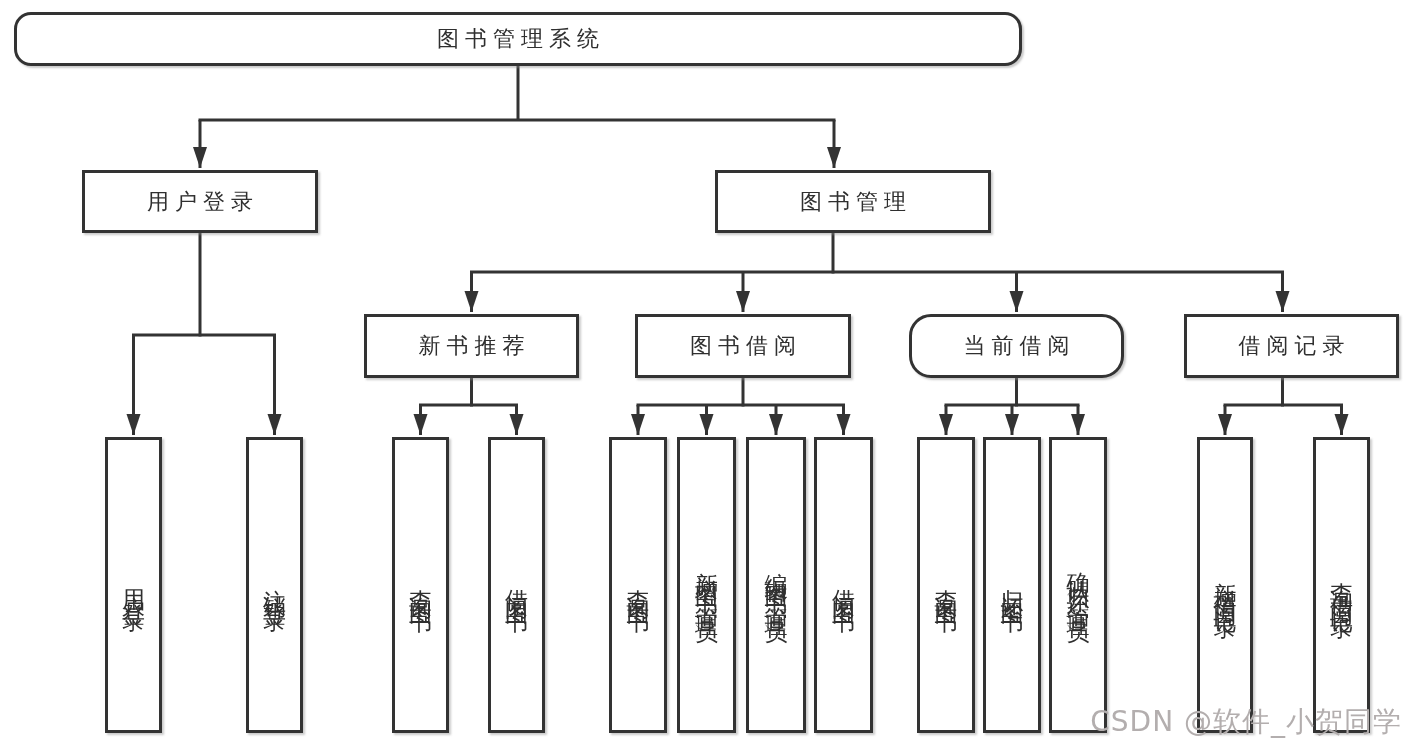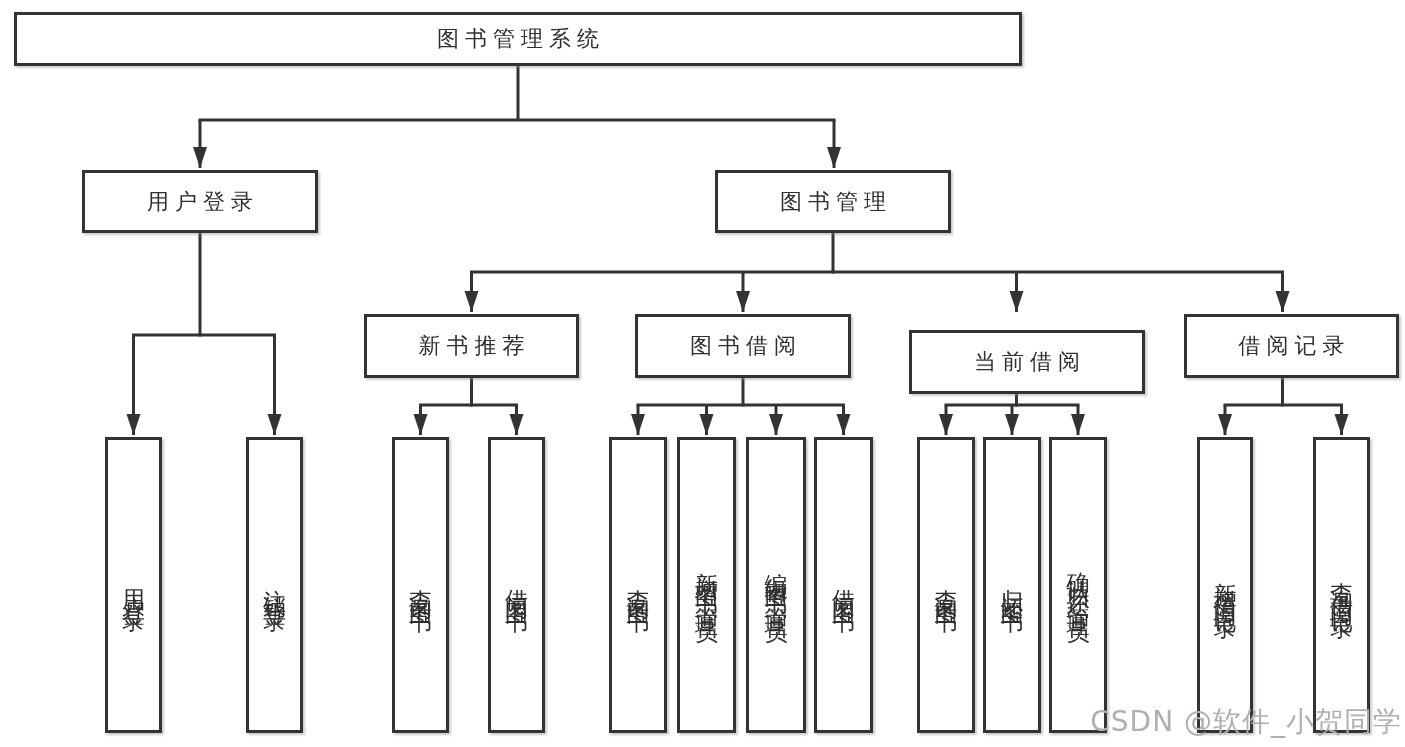--- a/index.html
+++ b/index.html
@@ -106,38 +106,38 @@
     <line x1="946" y1="405" x2="946" y2="435" marker-end="url(#arrow)"></line>
     <line x1="1012" y1="405" x2="1012" y2="435" marker-end="url(#arrow)"></line>
     <line x1="1078" y1="405" x2="1078" y2="435" marker-end="url(#arrow)"></line>
 
     <line x1="1282.5" y1="378" x2="1282.5" y2="406.5"></line>
     <line x1="1223.5" y1="405" x2="1343" y2="405"></line>
     <line x1="1225" y1="405" x2="1225" y2="435" marker-end="url(#arrow)"></line>
     <line x1="1341.5" y1="405" x2="1341.5" y2="435" marker-end="url(#arrow)"></line>
   </svg>
 
-  <div class="hbox" style="left:14px;top:12px;width:1008px;height:54px;">
+  <div class="hbox" style="left:14px;top:12px;width:1008px;height:54px;border-radius:17px;">
     <span class="label">图书管理系统</span>
   </div>
 
   <div class="hbox" style="left:82px;top:170px;width:236px;height:63px;">
     <span class="label">用户登录</span>
   </div>
-  <div class="hbox" style="left:715px;top:170px;width:236px;height:63px;">
+  <div class="hbox" style="left:715px;top:170px;width:276px;height:63px;">
     <span class="label">图书管理</span>
   </div>
 
   <div class="hbox" style="left:635px;top:314px;width:216px;height:64px;">
     <span class="label">图书借阅</span>
   </div>
   <div class="hbox" style="left:364px;top:314px;width:215px;height:64px;">
     <span class="label">新书推荐</span>
   </div>
-  <div class="hbox" style="left:909px;top:330px;width:236px;height:64px;">
+  <div class="hbox" style="left:909px;top:314px;width:215px;height:64px;border-radius:22px;">
     <span class="label">当前借阅</span>
   </div>
   <div class="hbox" style="left:1175px;top:314px;width:215px;height:64px;margin-left:9px;">
     <span class="label">借阅记录</span>
   </div>
 
   <div class="vbox" style="left:105px;top:437px;width:57px;height:296px;">
     <span class="label">用户登录</span>
   </div>
   <div class="vbox" style="left:246px;top:437px;width:57px;height:296px;">

